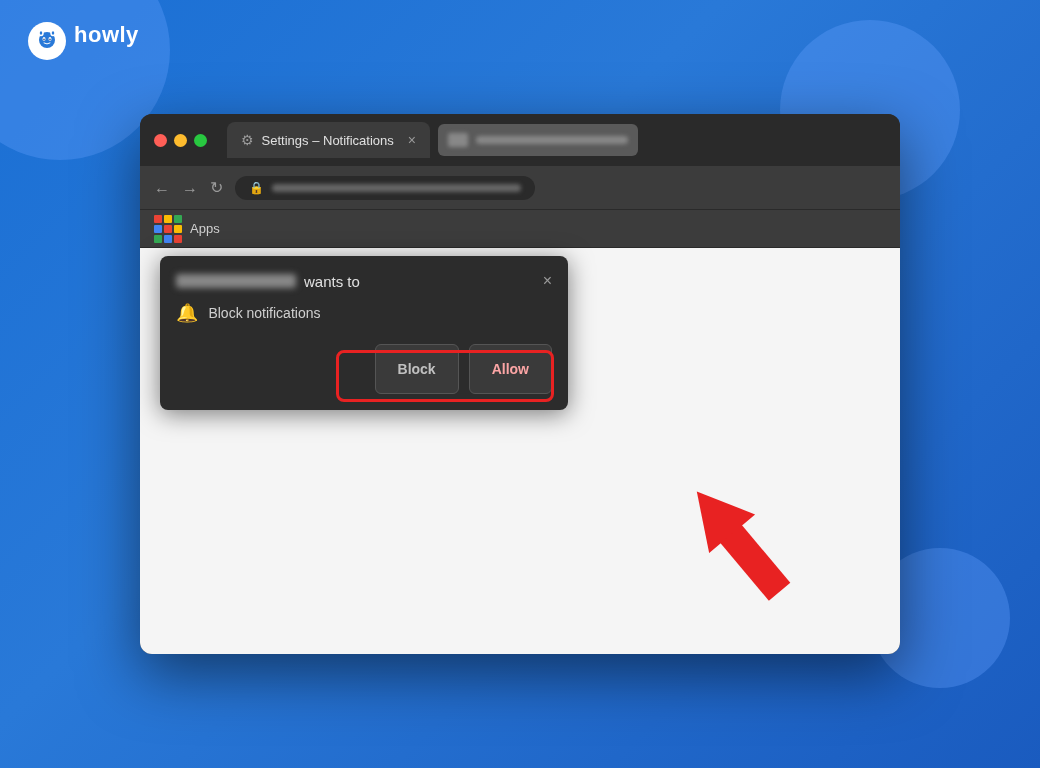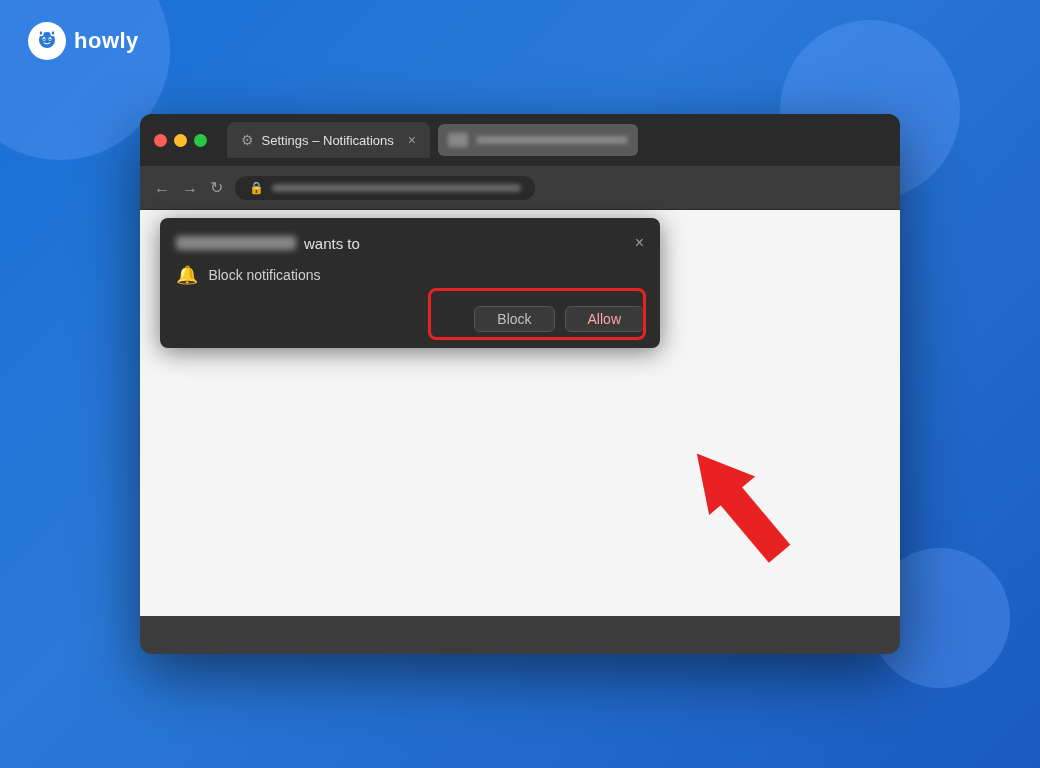--- a/index.html
+++ b/index.html
@@ -26,21 +26,20 @@
     .bg-circle-2 { width: 180px; height: 180px; top: 20px; right: 80px; }
     .bg-circle-3 { width: 140px; height: 140px; bottom: 80px; right: 30px; }
     .bg-circle-4 { width: 100px; height: 100px; bottom: 160px; right: 180px; }
 
     
     .howly-brand {
       position: absolute;
       top: 22px;
       left: 28px;
       display: flex;
-      align-items: center;
       gap: 8px;
     }
     .howly-logo {
       width: 38px;
       height: 38px;
       background: white;
       border-radius: 50%;
       display: flex;
       align-items: center;
       justify-content: center;
@@ -223,21 +222,21 @@
       flex: 1;
       height: calc(540px - 134px);
       position: relative;
     }
 
     
     .notification-popup {
       position: absolute;
       top: 8px;
       left: 20px;
-      width: 500px;
+      width: 408px;
       background: #2c2c2c;
       border-radius: 8px;
       box-shadow: 0 4px 24px rgba(0,0,0,0.5);
       overflow: hidden;
     }
 
     .popup-header {
       display: flex;
       align-items: center;
       justify-content: space-between;
@@ -282,24 +281,24 @@
     }
 
     .popup-actions {
       padding: 8px 16px 16px 16px;
       display: flex;
       justify-content: flex-end;
       gap: 10px;
     }
 
     .popup-btn {
-      padding: 4px 22px;
+      padding: 16px 22px;
       border-radius: 6px;
       font-size: 14px;
-      font-weight: 400;
+      font-weight: 700;
       cursor: pointer;
       background: #3a3a3a;
       color: #c0c0c0;
       border: 1px solid #555;
     }
 
     .popup-btn-allow {
       color: #fca5a5;
     }
 
@@ -370,20 +369,34 @@
     <span class="nav-btn">←</span>
     <span class="nav-btn">→</span>
     <span class="nav-btn">↻</span>
 
     <div class="url-bar">
       <span class="url-lock">🔒</span>
       <div class="url-text"></div>
     </div>
   </div>
 
+  <div class="bookmarks-bar">
+    <div class="apps-grid">
+      <div class="apps-dot" style="background:#ea4335"></div>
+      <div class="apps-dot" style="background:#fbbc04"></div>
+      <div class="apps-dot" style="background:#34a853"></div>
+      <div class="apps-dot" style="background:#4285f4"></div>
+      <div class="apps-dot" style="background:#ea4335"></div>
+      <div class="apps-dot" style="background:#fbbc04"></div>
+      <div class="apps-dot" style="background:#34a853"></div>
+      <div class="apps-dot" style="background:#4285f4"></div>
+      <div class="apps-dot" style="background:#ea4335"></div>
+    </div>
+    <span class="apps-label">Apps</span>
+  </div>
 
   <div class="page-content">
 
     <div class="notification-popup">
       <div class="popup-header">
         <div class="popup-title">
           <span class="popup-site-blur"></span>
           <span>wants to</span>
         </div>
         <span class="popup-close">×</span>

